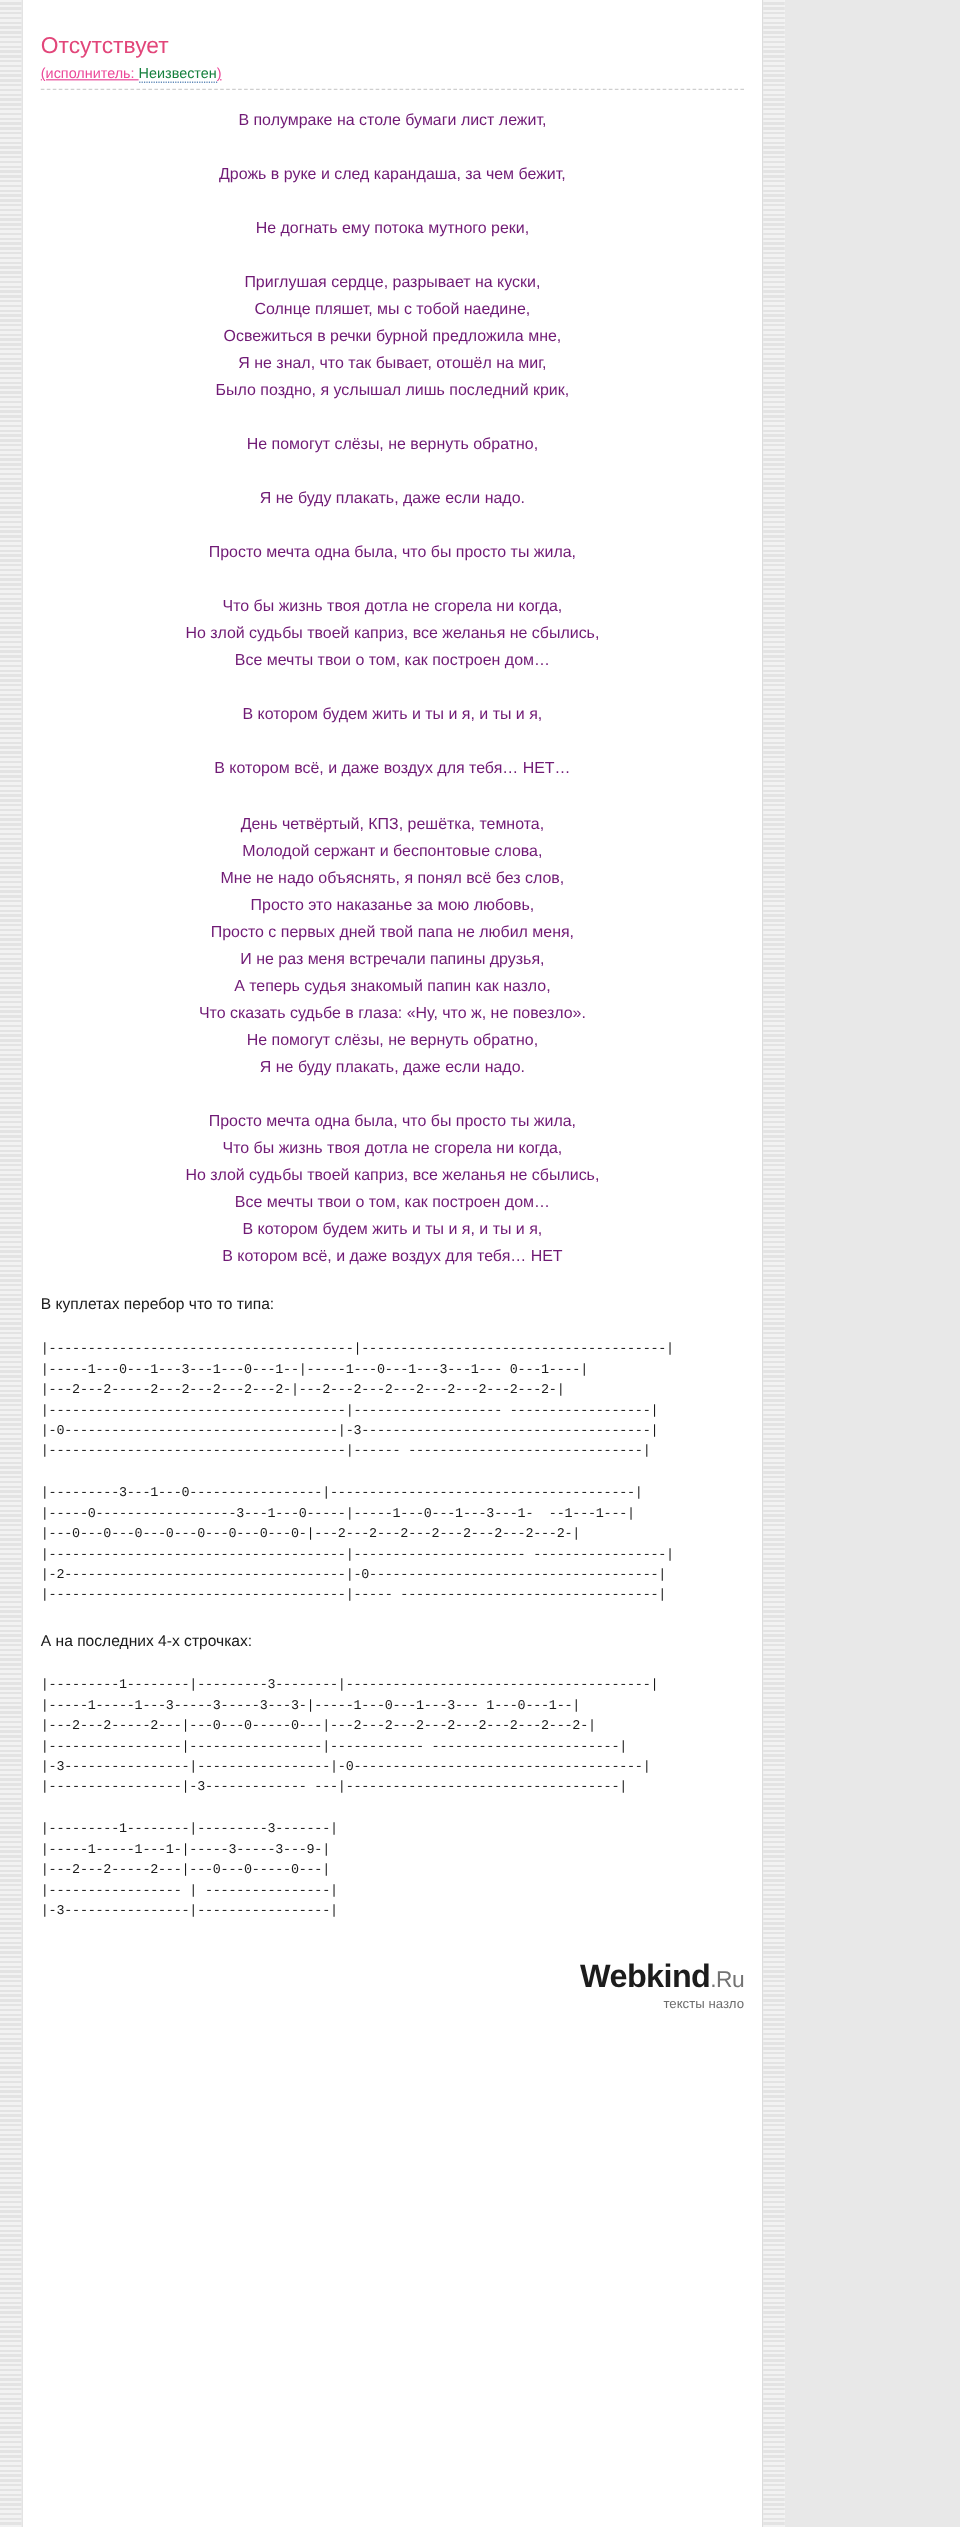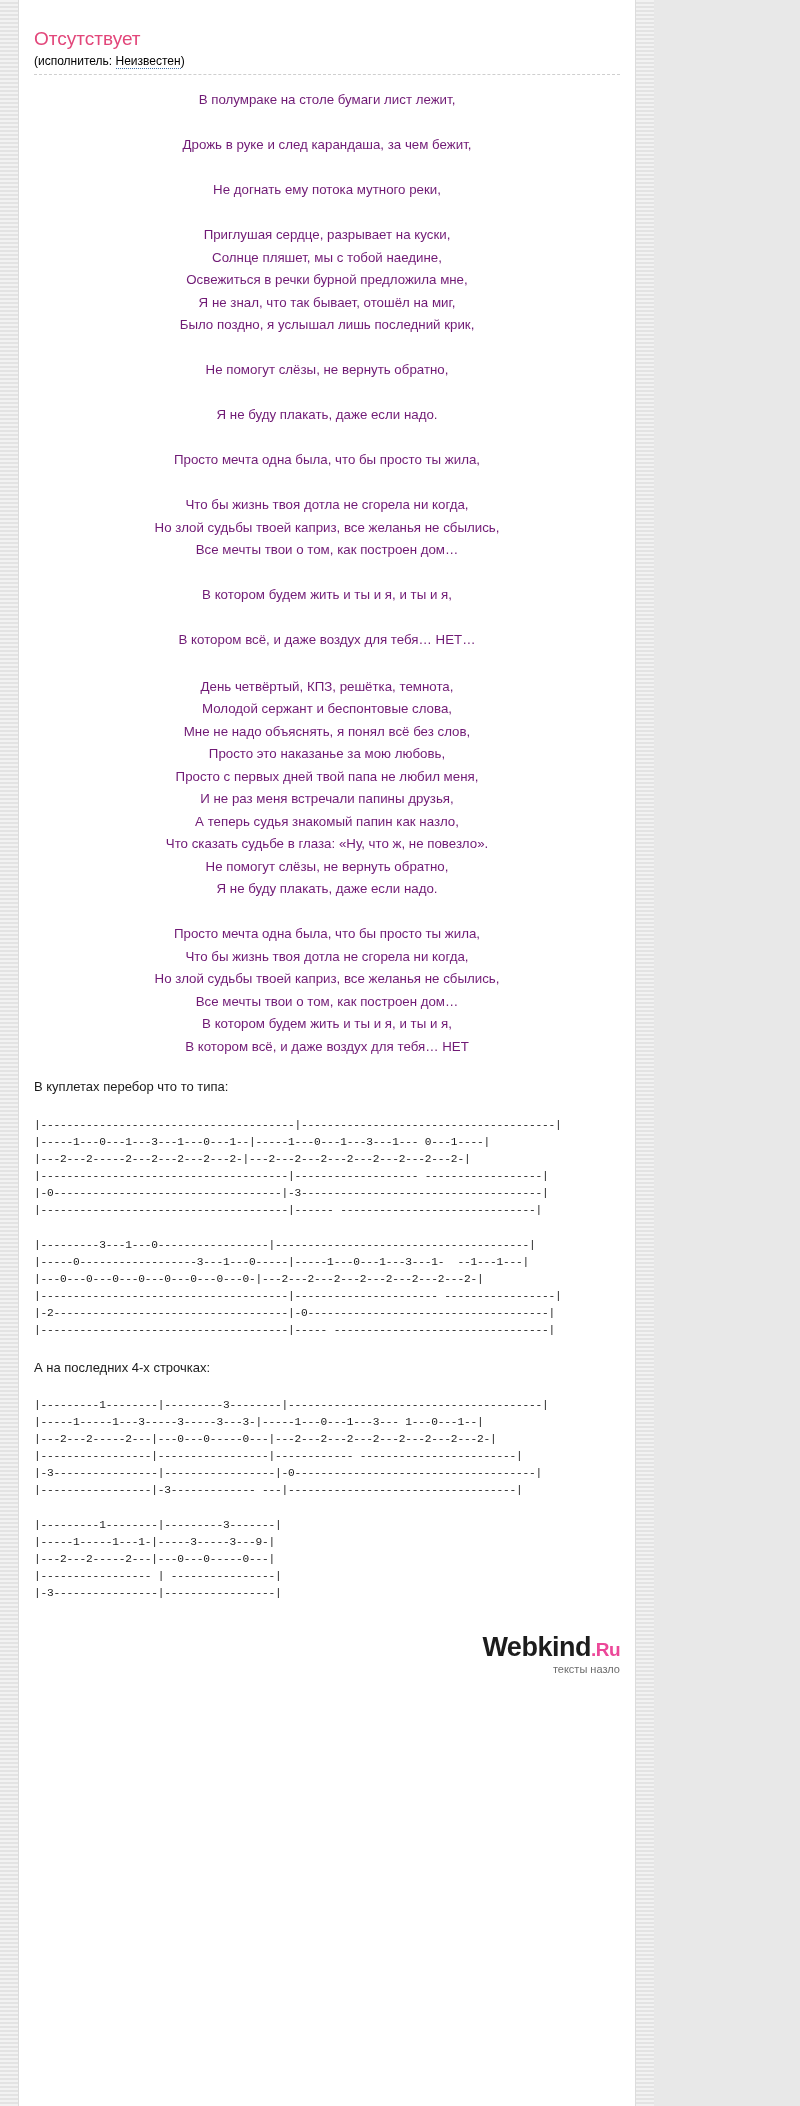--- a/index.html
+++ b/index.html
@@ -47,23 +47,23 @@
     font-size: 19px;
     font-weight: normal;
     margin: 0 0 4px 0;
     line-height: 22px;
   }
   .artist-line {
     font-size: 12px;
     color: #555;
     margin: 0 0 6px 0;
   }
-  .artist-line .paren { color: #000000; }
+  .artist-line .paren { color: #ec4899; text-decoration: underline; }
   .artist-link {
-    color: #000000;
+    color: #15803d;
     text-decoration: none;
     border-bottom: 1px dotted #3a6ea8;
   }
   .rule {
     border: none;
     border-top: 1px dashed #cfcfcf;
     margin: 4px 0 14px 0;
   }
 
   .lyrics {
@@ -102,21 +102,21 @@
     padding: 10px 14px 22px 14px;
     text-align: right;
   }
   .brand {
     font-size: 27px;
     font-weight: bold;
     color: #1c1c1c;
     letter-spacing: -0.5px;
     line-height: 30px;
   }
-  .brand .ru { color: #ec4899; font-size: 19px; font-weight: bold; }
+  .brand .ru { color: #737373; font-size: 19px; font-weight: normal; }
   .brand-sub {
     font-size: 11px;
     color: #6d6d6d;
     margin-top: -2px;
   }
 </style>
 </head>
 <body>
 
 <div class="page">

